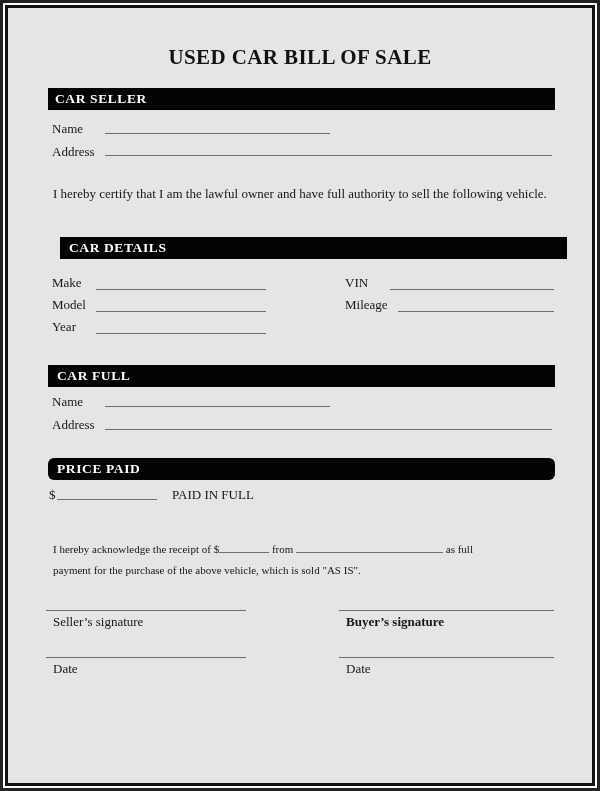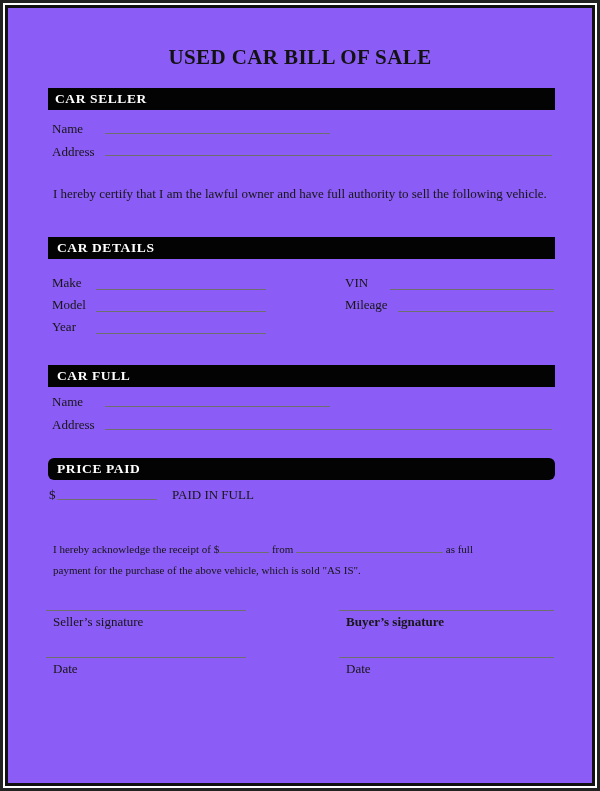--- a/index.html
+++ b/index.html
@@ -5,21 +5,21 @@
   html, body { margin: 0; padding: 0; background: #ffffff; }
   .page {
     width: 600px; height: 791px; box-sizing: border-box;
     border: 3px solid #222222; padding: 2px;
     background: #ffffff; position: relative;
     font-family: "Liberation Serif", "DejaVu Serif", serif;
     color: #161616;
   }
   .page-inner {
     border: 3px solid #111111; box-sizing: border-box;
-    width: 100%; height: 100%; position: relative; background: #8b5cf6;
+    width: 100%; height: 100%; position: relative; background: #e5e5e5;
   }
   .abs { position: absolute; }
   .doc-title {
     left: 0; right: 0; top: 37px; text-align: center;
     font-size: 21px; font-weight: bold; letter-spacing: 0.4px; color: #121212;
   }
   .section-bar {
     left: 40px; width: 507px; height: 22px; box-sizing: border-box;
     background: #030303; color: #ffffff; font-weight: bold;
     font-size: 13.5px; line-height: 22px; padding-left: 9px; letter-spacing: 0.6px;
@@ -47,21 +47,21 @@
     <div class="abs doc-title">USED CAR BILL OF SALE</div>
 
     <div class="abs section-bar" style="top:80px;padding-left:7px;">CAR SELLER</div>
     <div class="abs lbl" style="left:44px; top:111px;">Name</div>
     <div class="abs blank" style="left:97px; top:105px; width:225px;"></div>
     <div class="abs lbl" style="left:44px; top:134px;">Address</div>
     <div class="abs blank" style="left:97px; top:127px; width:447px;"></div>
 
     <div class="abs body-text" style="left:45px; top:176px;">I hereby certify that I am the lawful owner and have full authority to sell the following vehicle.</div>
 
-    <div class="abs section-bar" style="top:229px;">CAR DETAILS</div>
+    <div class="abs section-bar" style="top:229px;margin-left:12px;">CAR DETAILS</div>
     <div class="abs lbl" style="left:44px; top:265px;">Make</div>
     <div class="abs blank" style="left:88px; top:261px; width:170px;"></div>
     <div class="abs lbl" style="left:337px; top:265px;">VIN</div>
     <div class="abs blank" style="left:382px; top:261px; width:164px;"></div>
     <div class="abs lbl" style="left:44px; top:287px;">Model</div>
     <div class="abs blank" style="left:88px; top:283px; width:170px;"></div>
     <div class="abs lbl" style="left:337px; top:287px;">Mileage</div>
     <div class="abs blank" style="left:390px; top:283px; width:156px;"></div>
     <div class="abs lbl" style="left:44px; top:309px;">Year</div>
     <div class="abs blank" style="left:88px; top:305px; width:170px;"></div>

